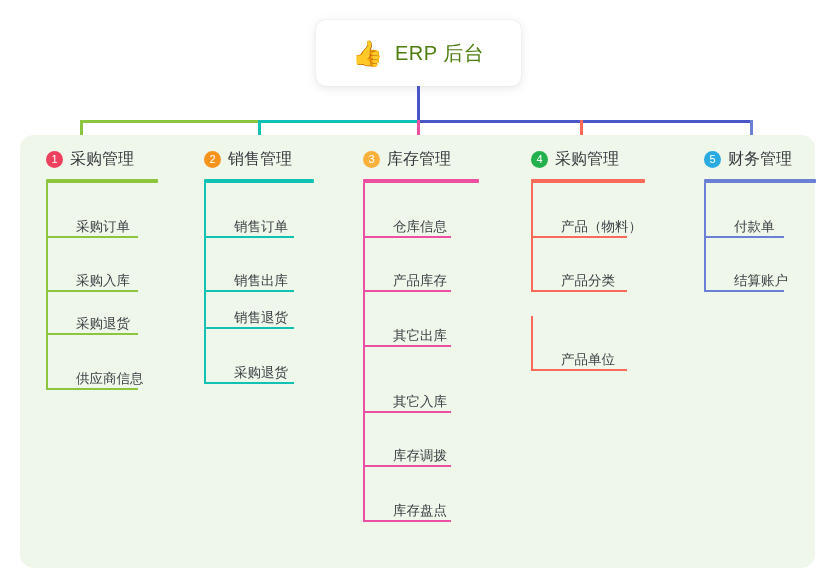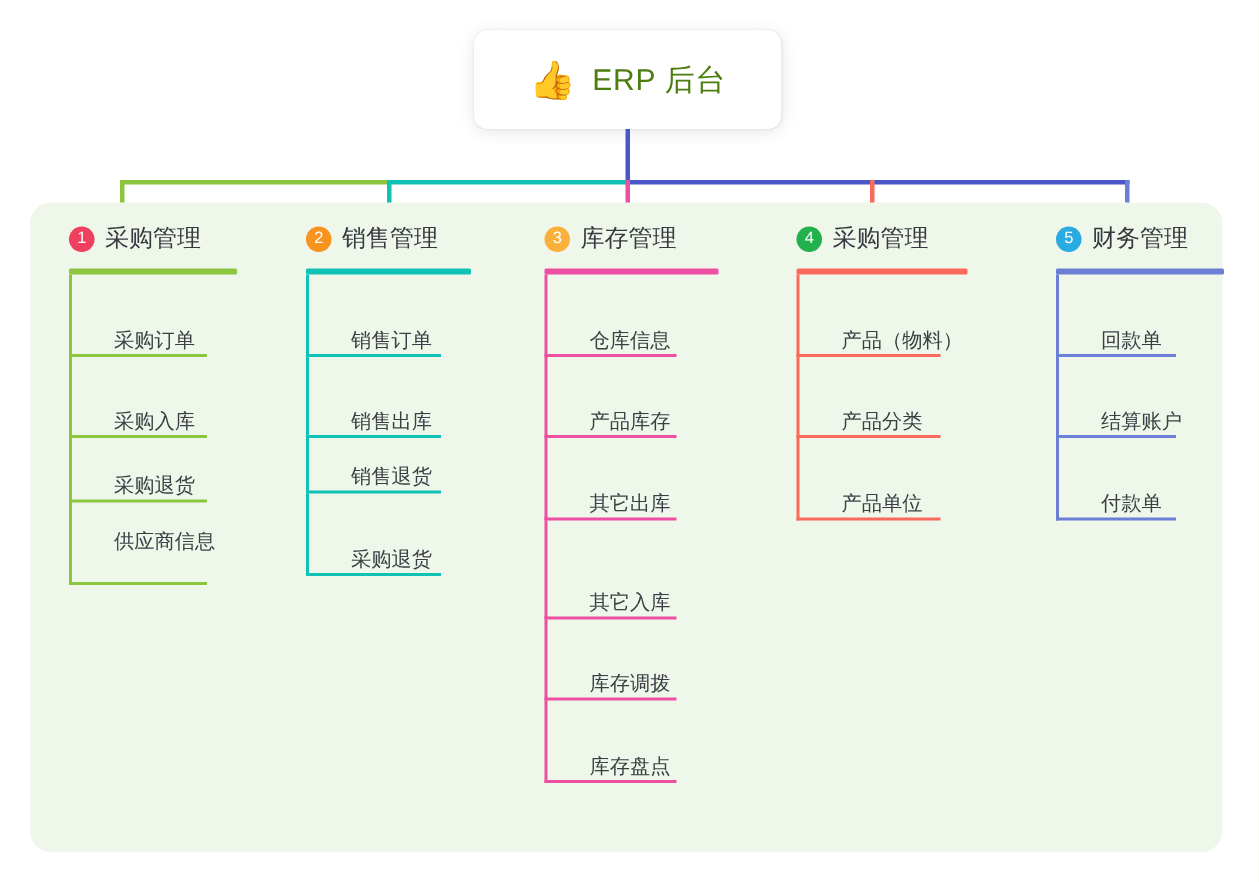--- a/index.html
+++ b/index.html
@@ -127,21 +127,21 @@
           <div class="leaf" style="height: 54.5px;">
             <div class="spine" style="background: rgb(140, 198, 63);"></div>
             <span class="txt">采购入库</span>
             <div class="rule" style="background: rgb(140, 198, 63); width: 92px;"></div>
           </div>
           <div class="leaf" style="height: 43px;">
             <div class="spine" style="background: rgb(140, 198, 63);"></div>
             <span class="txt">采购退货</span>
             <div class="rule" style="background: rgb(140, 198, 63); width: 92px;"></div>
           </div>
-          <div class="leaf" style="height: 54.5px; align-items: center;">
+          <div class="leaf" style="height: 54.5px;">
             <div class="spine" style="background: rgb(140, 198, 63);"></div>
             <span class="txt">供应商信息</span>
             <div class="rule" style="background: rgb(140, 198, 63); width: 92px;"></div>
           </div>
         </div>
       </div>
       <div class="col" style="left: 204px;">
         <div class="col-head">
           <span class="badge" style="background: rgb(247, 148, 30);">2</span>
           <span class="col-title">销售管理</span>
@@ -219,46 +219,41 @@
           <div class="leaf" style="height: 54.5px; text-align: right;">
             <div class="spine" style="background: rgb(250, 106, 90);"></div>
             <span class="txt">产品（物料）</span>
             <div class="rule" style="background: rgb(250, 106, 90); width: 96px;"></div>
           </div>
           <div class="leaf" style="height: 54.5px;">
             <div class="spine" style="background: rgb(250, 106, 90);"></div>
             <span class="txt">产品分类</span>
             <div class="rule" style="background: rgb(250, 106, 90); width: 96px;"></div>
           </div>
-          <div class="leaf" style="height: 54.5px;">
+          <div class="leaf" style="height: 54.5px; margin-top: 24px;">
             <div class="spine" style="background: rgb(250, 106, 90);"></div>
             <span class="txt">产品单位</span>
             <div class="rule" style="background: rgb(250, 106, 90); width: 96px;"></div>
           </div>
         </div>
       </div>
       <div class="col" style="left: 704px;">
         <div class="col-head">
           <span class="badge" style="background: rgb(41, 171, 226);">5</span>
           <span class="col-title">财务管理</span>
         </div>
         <div class="col-rule" style="background: rgb(107, 127, 212); width: 112px;"></div>
         <div class="leaves">
           <div class="leaf" style="height: 54.5px;">
             <div class="spine" style="background: rgb(107, 127, 212);"></div>
-            <span class="txt">回款单</span>
+            <span class="txt">付款单</span>
             <div class="rule" style="background: rgb(107, 127, 212); width: 80px;"></div>
           </div>
           <div class="leaf" style="height: 54.5px;">
             <div class="spine" style="background: rgb(107, 127, 212);"></div>
             <span class="txt">结算账户</span>
             <div class="rule" style="background: rgb(107, 127, 212); width: 80px;"></div>
           </div>
-          <div class="leaf" style="height: 54.5px;">
-            <div class="spine" style="background: rgb(107, 127, 212);"></div>
-            <span class="txt">付款单</span>
-            <div class="rule" style="background: rgb(107, 127, 212); width: 80px;"></div>
-          </div>
         </div>
       </div>
     </div>
 
 </div>
 
 </body></html>

